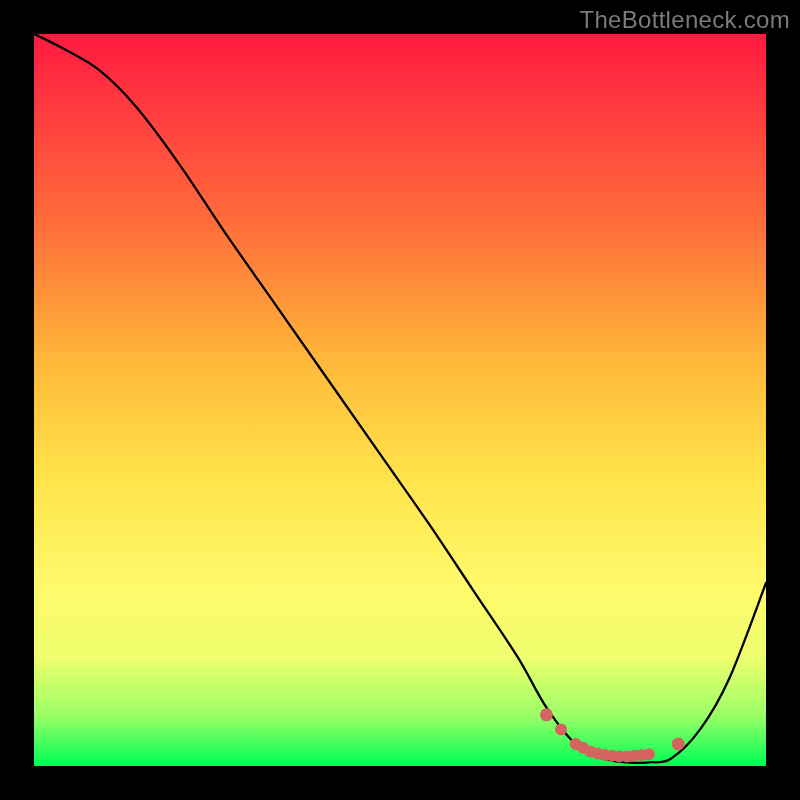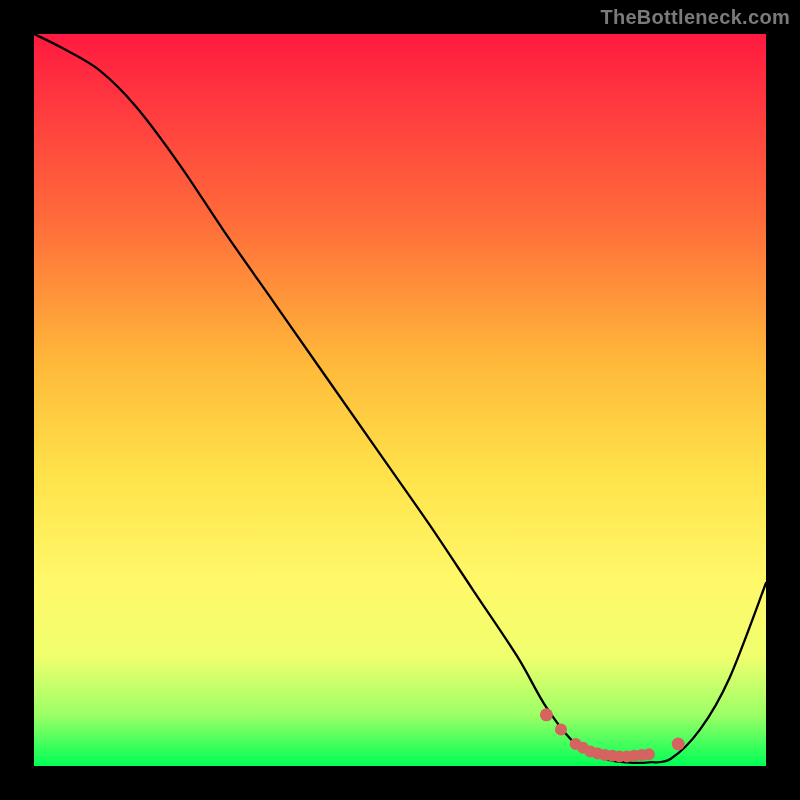--- a/index.html
+++ b/index.html
@@ -38,22 +38,22 @@
       #9cff66 93%,
       #2cff5a 98%,
       #00ff55 100%
     );
   }
   .watermark {
     position: absolute;
     top: 6px;
     right: 10px;
     color: #7a7a7a;
-    font-size: 20px;
-    font-weight: 700;
+    font-size: 24px;
+    font-weight: 400;
     letter-spacing: 0.3px;
     user-select: none;
     text-align: center;
   }
   svg.curve {
     position: absolute;
     left: 0;
     top: 0;
     width: 732px;
     height: 732px;

